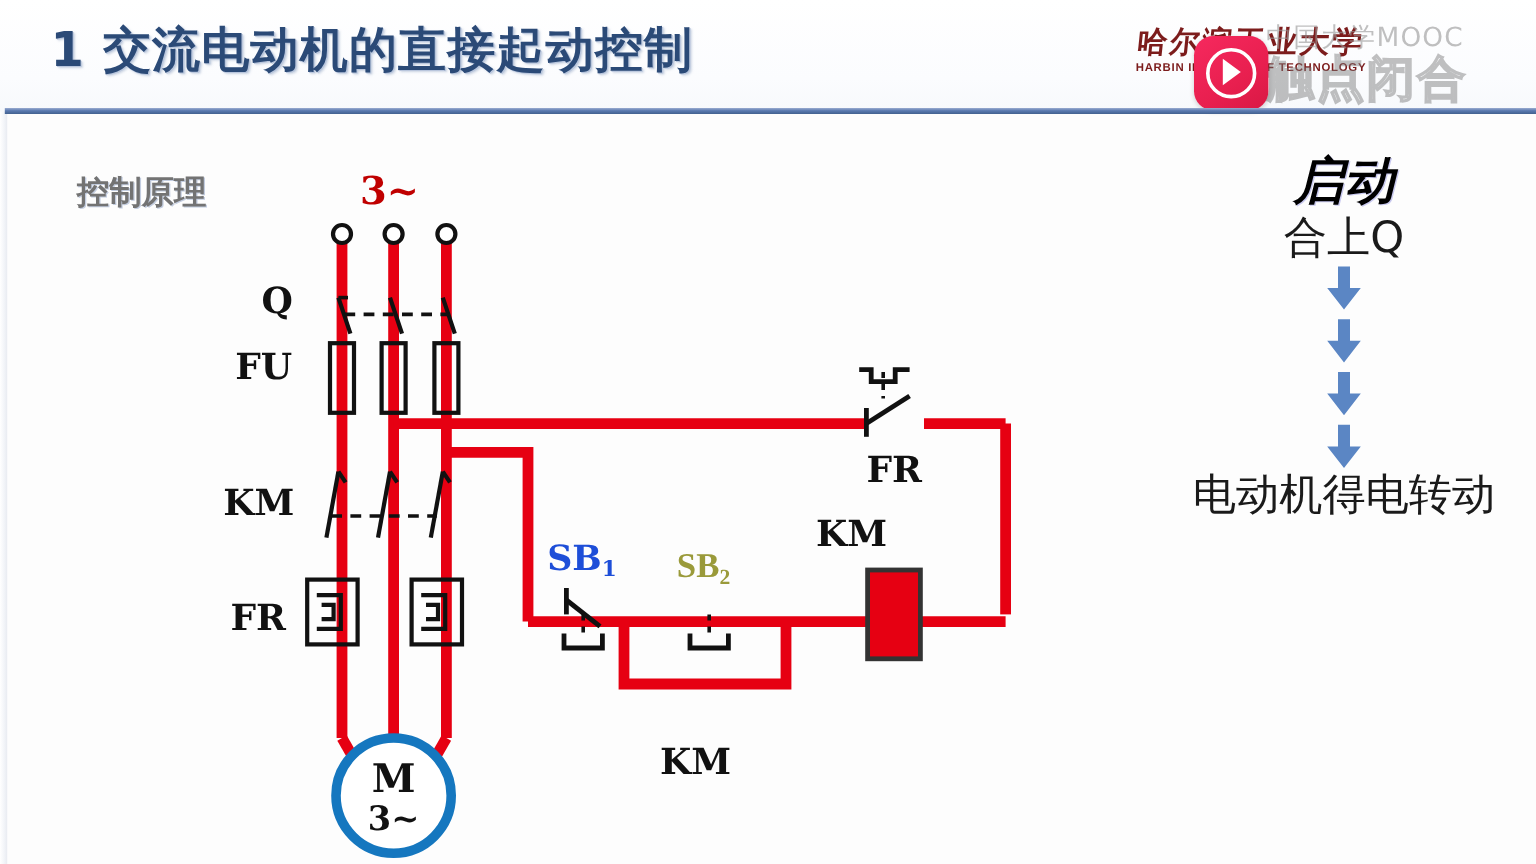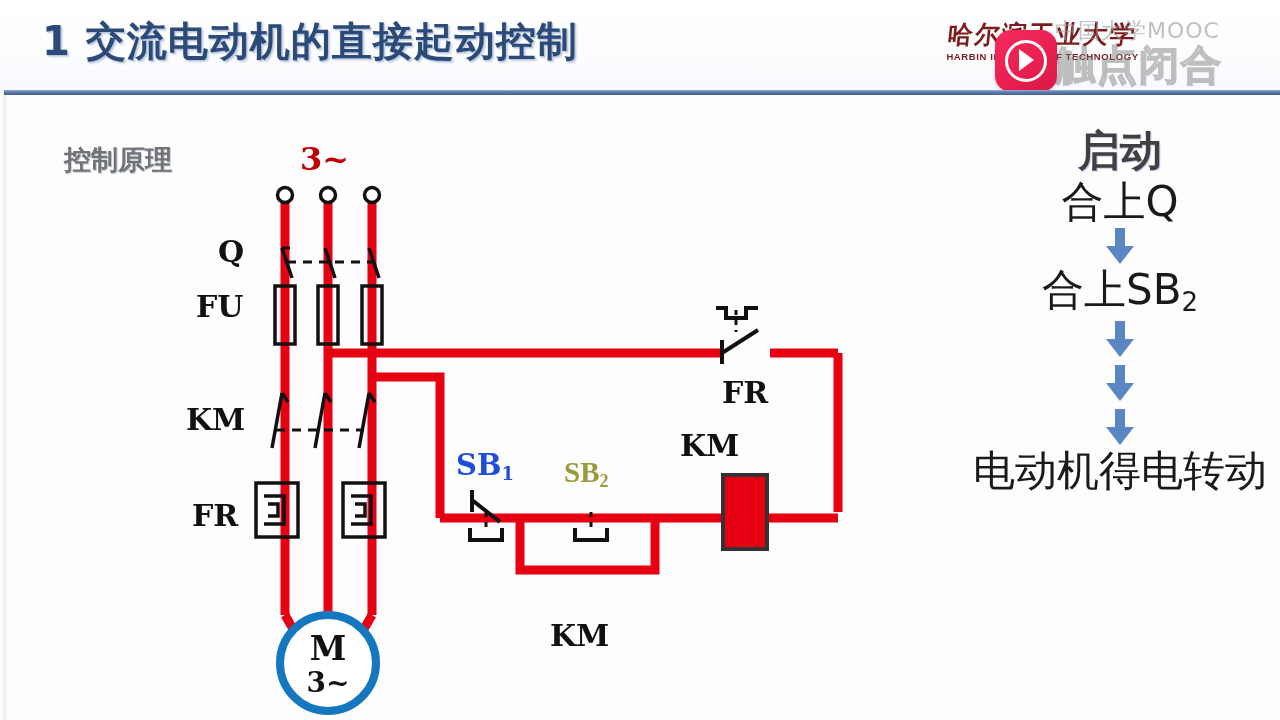--- a/index.html
+++ b/index.html
@@ -98,27 +98,27 @@
   .cap-olive{ color:#9a9a3a;font-family:Liberation Serif, serif; }
   
   #diagram{ position:absolute;left:0;top:100px;width:960px;height:620px; }
   
   #flow{
     position:absolute;left:960px;top:130px;width:320px;
     text-align:center;
   }
   .flow-head{
     font-family:"DejaVu Sans","Liberation Sans",sans-serif;
-    font-size:42px;font-weight:bold;color:#404040;
+    font-size:42px;font-weight:bold;color:#000000;
     text-shadow:1px 1px 0 #c9c9ef;
-    line-height:1;margin-bottom:8px;
+    line-height:1;margin-bottom:8px;font-style:italic;
   }
   .flow-step{
     font-family:"DejaVu Sans","Liberation Sans",sans-serif;
-    font-size:42px;color:#1a1a1a;line-height:1.05;
+    font-size:36px;color:#1a1a1a;line-height:1.05;
     white-space:nowrap;
   }
   .flow-step sub{ font-size:.62em; vertical-align:-.28em; }
   .flow-arrow{ height:44px; display:flex; align-items:center; justify-content:center; }
 </style>
 </head>
 <body>
 
 <div id="slide">
 
@@ -262,21 +262,20 @@
 
   <div id="flow">
     <div class="flow-head">启动</div>
     <div id="flow-steps">
         <div class="flow-step"><span>合上Q</span></div>
         <div class="flow-arrow">
           <svg width="34" height="40" viewBox="0 0 34 40">
             <path d="M12,2 L22,2 L22,20 L31,20 L17,38 L3,20 L12,20 Z" fill="#5b86c4"></path>
           </svg>
         </div>
-        <div class="flow-step"><span>合上SB</span><sub>2</sub></div>
         <div class="flow-arrow">
           <svg width="34" height="40" viewBox="0 0 34 40">
             <path d="M12,2 L22,2 L22,20 L31,20 L17,38 L3,20 L12,20 Z" fill="#5b86c4"></path>
           </svg>
         </div>
         <div class="flow-arrow">
           <svg width="34" height="40" viewBox="0 0 34 40">
             <path d="M12,2 L22,2 L22,20 L31,20 L17,38 L3,20 L12,20 Z" fill="#5b86c4"></path>
           </svg>
         </div>

